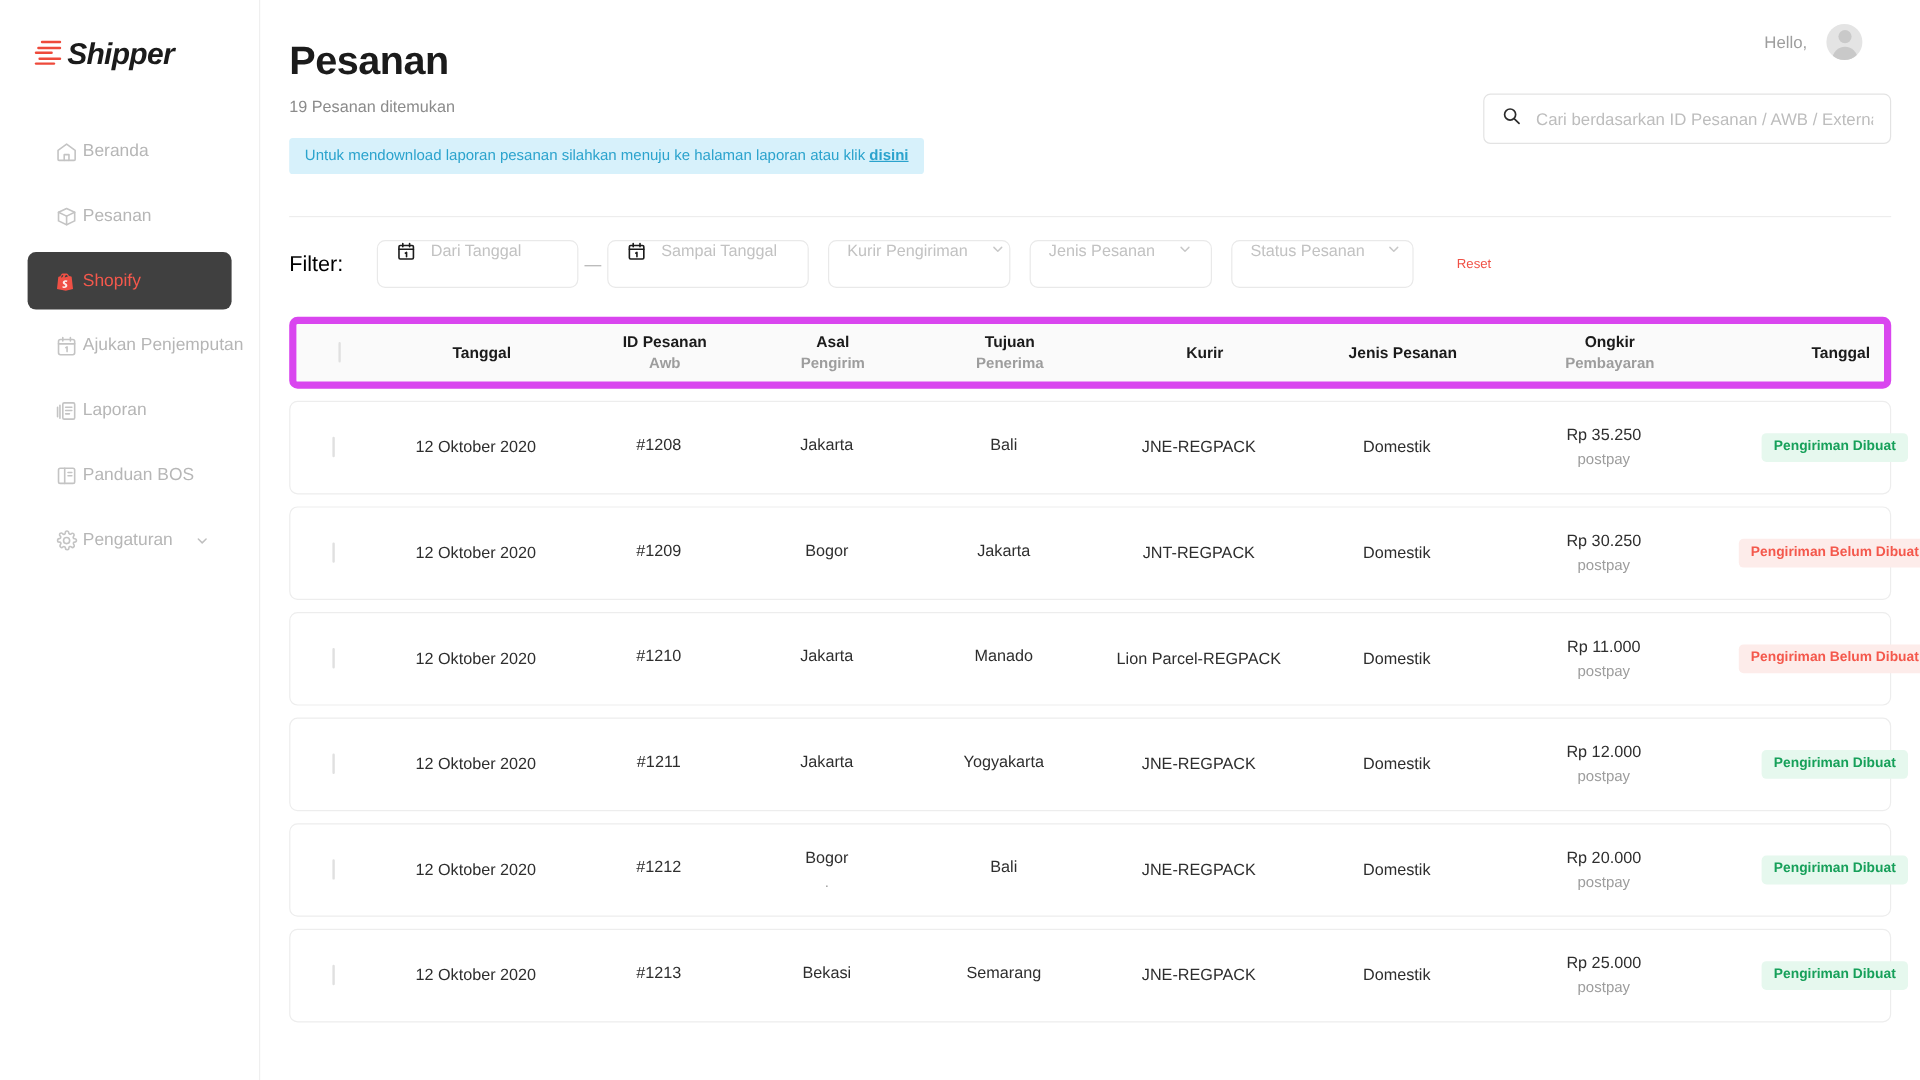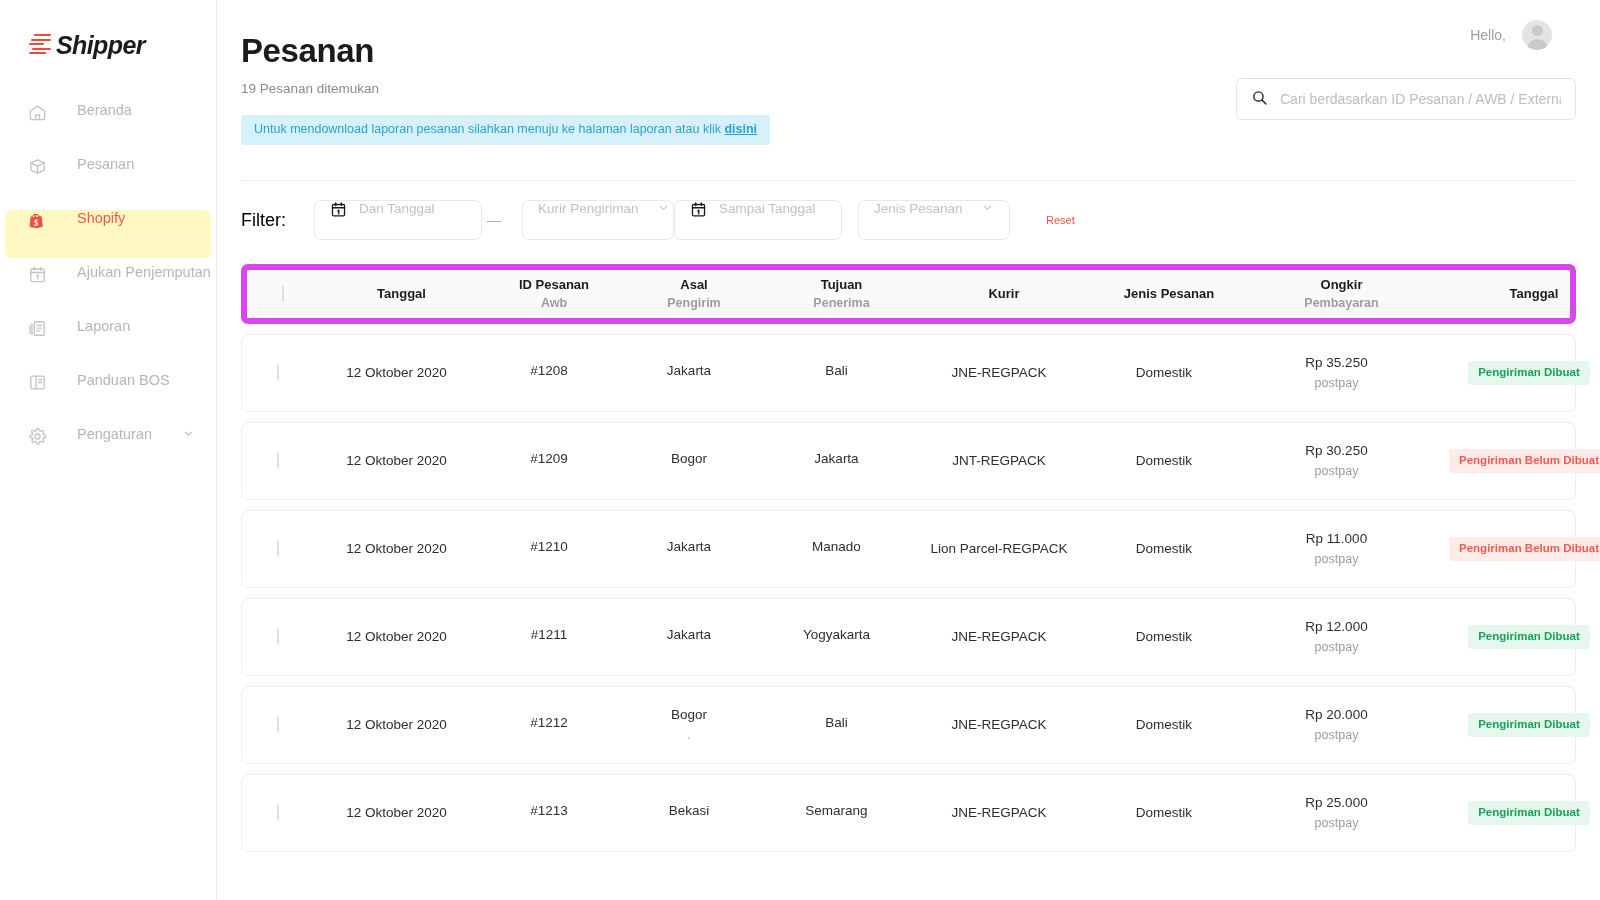--- a/index.html
+++ b/index.html
@@ -71,32 +71,32 @@
     letter-spacing: -0.6px;
     color: #1b1b1b;
     font-family: "Liberation Sans", sans-serif;
   }
 
   .nav { padding-top: 6px; }
 
   .nav-item {
     height: 48px;
     display: flex;
-    align-items: flex-start;
-    gap: 30px;
+    align-items: center;
+    gap: 4px;
     padding: 0 18px 0 22px;
-    margin: 6px 5px;
+    margin: 6px 23px;
     border-radius: 7px;
     cursor: pointer;
     color: #b6b6b6;
     font-size: 14.5px;
     position: relative;
   }
   .nav-item.active {
-    background: #fef9c3;
+    background: #404040;
     color: #f4584c;
   }
   .nav-icon {
     width: 20px; height: 20px;
     flex: 0 0 20px;
     display: flex;
     align-items: center;
     justify-content: center;
   }
   .nav-icon svg { display: block; }
@@ -505,49 +505,57 @@
             <rect x="3.5" y="5" width="17" height="16" rx="1.5"></rect>
             <path d="M3.5 9.5h17M8 2.8v3.6M16 2.8v3.6"></path>
             <path d="M11 14l1.4-.9v5.2"></path>
           </svg>
         </span>
         <span class="ph">Dari Tanggal</span>
       </div>
 
       <span class="dash">—</span>
 
+      <div class="field date-field">
+        <span>
+          <svg width="17" height="17" viewBox="0 0 24 24" fill="none" stroke="#1b1b1b" stroke-width="1.9" stroke-linecap="round" stroke-linejoin="round">
+            <rect x="3.5" y="5" width="17" height="16" rx="1.5"></rect>
+            <path d="M3.5 9.5h17M8 2.8v3.6M16 2.8v3.6"></path>
+            <path d="M11 14l1.4-.9v5.2"></path>
+          </svg>
+        </span>
+        <span class="ph">Sampai Tanggal</span>
+      </div>
+
       <div class="field select-field sel-kurir">
         <span class="ph">Kurir Pengiriman</span>
         <span class="chev">
           <svg width="13" height="13" viewBox="0 0 24 24" fill="none" stroke="#c8c8c8" stroke-width="2.2" stroke-linecap="round" stroke-linejoin="round">
               <path d="M6 9.5l6 6 6-6"></path>
             </svg>
         </span>
       </div>
 
-      <div class="field date-field">
-        <span>
-          <svg width="17" height="17" viewBox="0 0 24 24" fill="none" stroke="#1b1b1b" stroke-width="1.9" stroke-linecap="round" stroke-linejoin="round">
-            <rect x="3.5" y="5" width="17" height="16" rx="1.5"></rect>
-            <path d="M3.5 9.5h17M8 2.8v3.6M16 2.8v3.6"></path>
-            <path d="M11 14l1.4-.9v5.2"></path>
-          </svg>
-        </span>
-        <span class="ph">Sampai Tanggal</span>
-      </div>
-
       <div class="field select-field sel-jenis">
         <span class="ph">Jenis Pesanan</span>
         <span class="chev">
           <svg width="13" height="13" viewBox="0 0 24 24" fill="none" stroke="#c8c8c8" stroke-width="2.2" stroke-linecap="round" stroke-linejoin="round">
               <path d="M6 9.5l6 6 6-6"></path>
             </svg>
         </span>
       </div>
 
+      <div class="field select-field sel-status">
+        <span class="ph">Status Pesanan</span>
+        <span class="chev">
+          <svg width="13" height="13" viewBox="0 0 24 24" fill="none" stroke="#c8c8c8" stroke-width="2.2" stroke-linecap="round" stroke-linejoin="round">
+              <path d="M6 9.5l6 6 6-6"></path>
+            </svg>
+        </span>
+      </div>
 
       <span class="reset-link">Reset</span>
     </div>
 
     <div class="table-area">
 
       <div class="grid thead">
         <div class="th">
           <span class="chk"></span>
         </div>

